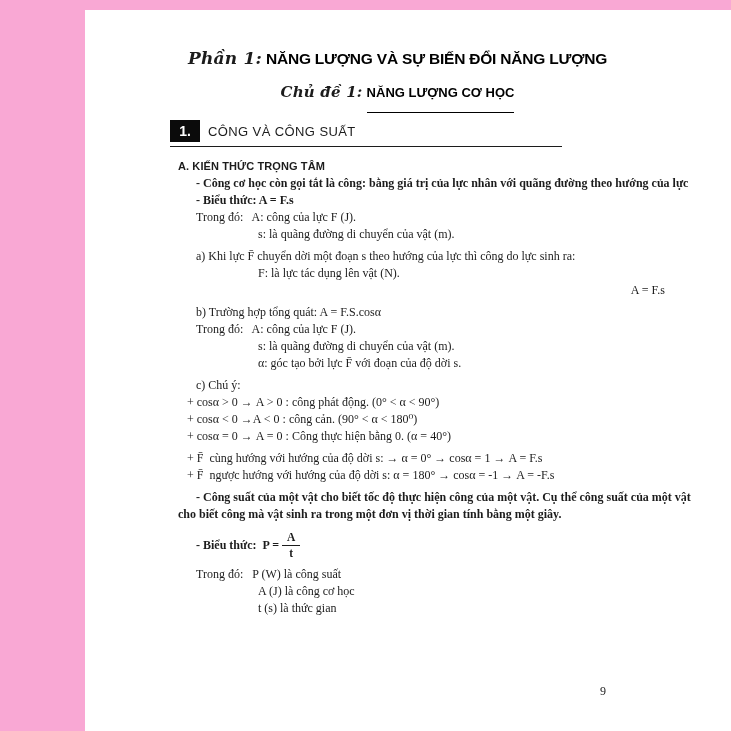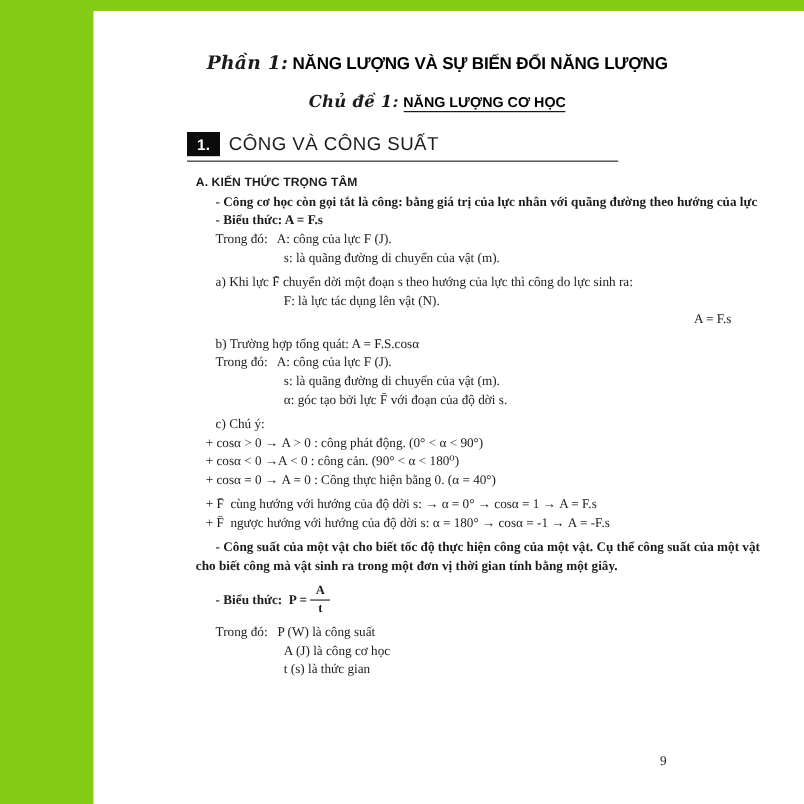--- a/index.html
+++ b/index.html
@@ -1,36 +1,36 @@
 <!DOCTYPE html>
 <html><head>
 <meta charset="utf-8">
 <style>
   * { margin:0; padding:0; box-sizing:border-box; }
   html,body { width:731px; height:731px; }
   body { background:#141414; font-family:"Liberation Serif","DejaVu Serif",serif; }
-  .canvas { position:relative; width:731px; height:731px; background:#84cc16; overflow:hidden; }
+  .canvas { position:relative; width:731px; height:731px; background:#f9a8d4; overflow:hidden; }
   .page { position:absolute; left:85px; top:10px; width:646px; height:721px; background:#ffffff; color:#1c1c1c; }
   .content { padding:26px 26px 0 93px; }
 
   .title-block { text-align:center; padding-right:88px; margin-top:10px; }
   .title-line { line-height:24px; white-space:nowrap; }
   .script { font-family:"DejaVu Serif",serif; font-style:italic; font-weight:bold; font-size:17px; letter-spacing:0.2px; }
   .caps { font-family:"Liberation Sans","DejaVu Sans",sans-serif; font-weight:bold; color:#000; }
   .main-caps { font-size:15.5px; letter-spacing:-0.2px; }
   .subtitle { margin-top:9px; }
   .topic-script { font-size:15px; }
-  .topic-caps { font-size:13px; border-bottom:1.5px solid #000; padding-bottom:1px; }
+  .topic-caps { font-size:13px; border-bottom:1.5px solid #000; padding-bottom:12px; }
 
   .section-header { margin-top:15px; margin-left:-8px; display:flex; align-items:center; gap:8px;
                     border-bottom:1.2px solid #1c1c1c; width:392px; padding-bottom:4px; }
   .num-box { background:#0b0b0b; color:#ffffff; font-family:"Liberation Sans","DejaVu Sans",sans-serif;
              font-weight:bold; font-size:14px; width:30px; height:22px;
              display:flex; align-items:center; justify-content:center; flex:none; }
-  .section-title { font-family:"Liberation Sans","DejaVu Sans",sans-serif; font-size:17px;
+  .section-title { font-family:"Liberation Sans","DejaVu Sans",sans-serif; font-size:13px;
                    letter-spacing:0.4px; color:#1c1c1c; }
 
   .heading-a { margin-top:13px; margin-bottom:3px; font-size:11px; font-family:"Liberation Sans","DejaVu Sans",sans-serif; letter-spacing:0.1px; }
   .line { font-size:12px; line-height:17px; white-space:pre-wrap; }
   .bold { font-weight:bold; }
   .para { text-indent:18px; margin-top:2px; }
   .ind1 { padding-left:18px; }
   .ind-plus { padding-left:9px; }
   .ind-sub { padding-left:80px; }
   .centered { text-align:right; padding-right:40px; }

